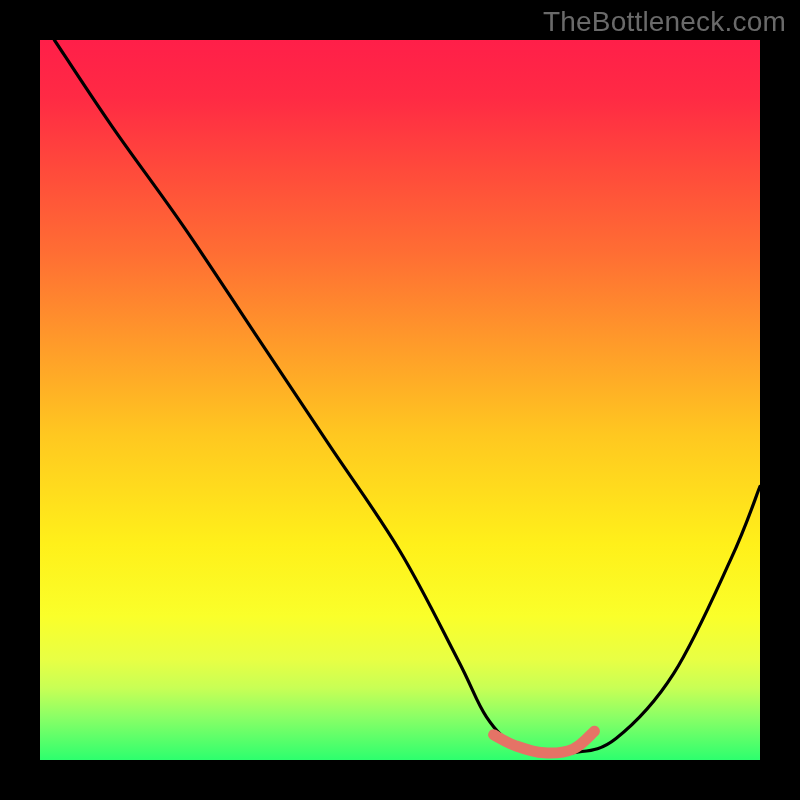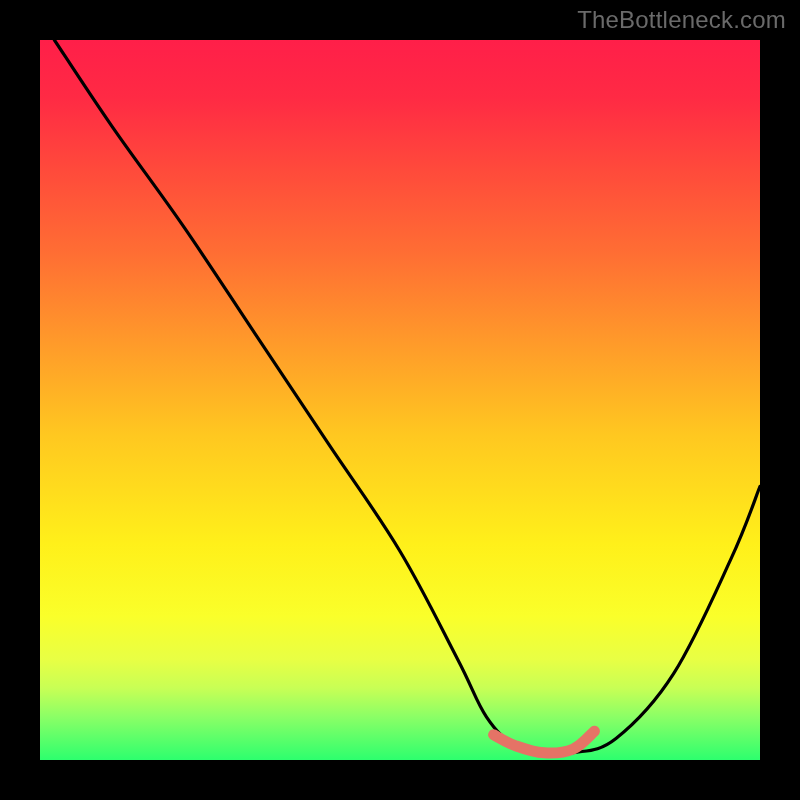--- a/index.html
+++ b/index.html
@@ -36,21 +36,21 @@
       #c8ff55 90%,
       #8bff66 94%,
       #2dff6e 100%
     );
   }
   .watermark {
     position: absolute;
     top: 6px;
     right: 14px;
     color: #6a6a6a;
-    font-size: 24px;
+    font-size: 28px;
     font-weight: 500;
     letter-spacing: 0.2px;
   }
   svg.overlay {
     position: absolute;
     left: 0;
     top: 0;
     width: 720px;
     height: 720px;
     display: block;

